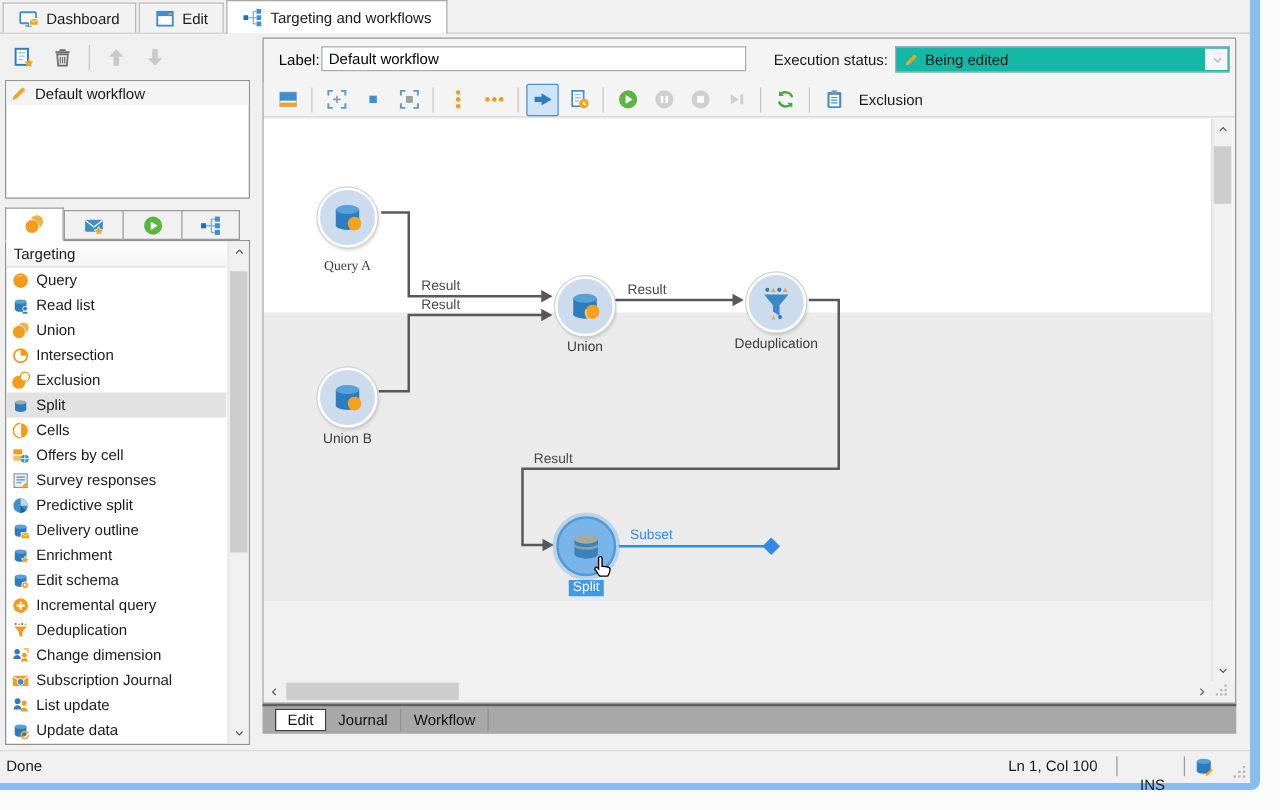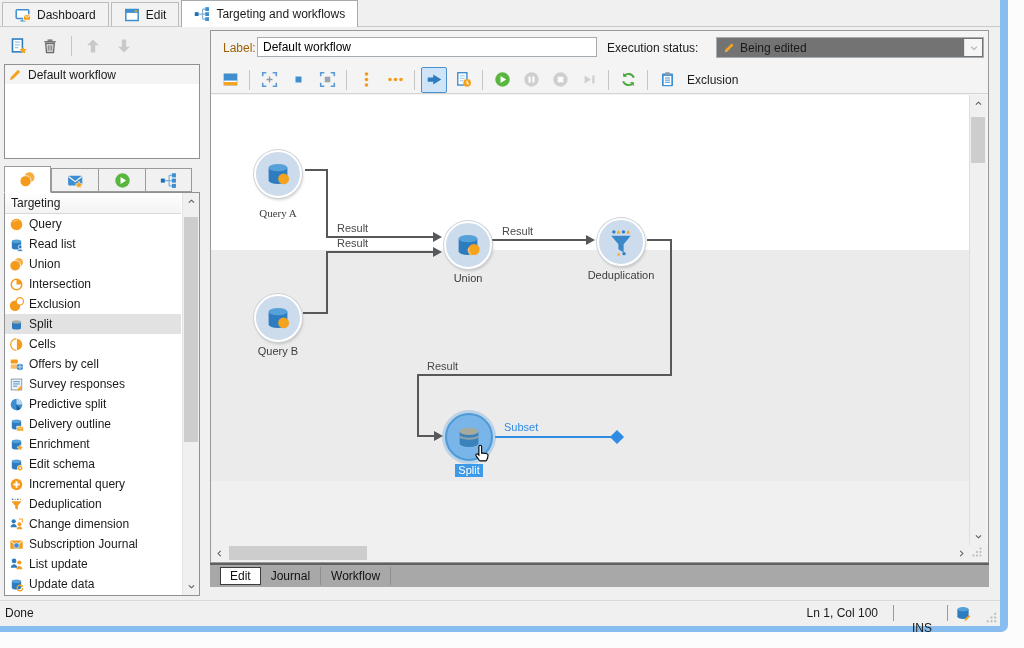--- a/index.html
+++ b/index.html
@@ -32,24 +32,24 @@
               background:linear-gradient(#ffffff,#f3f3f3);width:calc(100% - 18px);box-sizing:border-box;}
   .pal-row{height:20px;display:flex;align-items:center;gap:5px;padding-left:4px;width:calc(100% - 18px);box-sizing:border-box;white-space:nowrap;}
   .pal-row.selected{background:#e2e2e2;}
   .pal-scroll{position:absolute;right:0;top:0;bottom:0;width:17px;background:#f0f0f0;border-left:1px solid #e3e3e3;box-sizing:border-box;}
   .sb-btn{position:absolute;left:0;width:100%;height:17px;display:flex;align-items:center;justify-content:center;}
   .sb-btn.top{top:0;} .sb-btn.bottom{bottom:0;}
   .sb-thumb{position:absolute;left:1px;right:1px;background:#cdcdcd;}
   
   .right-panel{position:absolute;left:210px;top:30px;width:777px;height:531px;border:1px solid #98989c;background:#f4f4f4;box-sizing:content-box;}
   .rp-header{position:absolute;left:0;top:0;width:100%;height:35px;}
-  .lbl-red{position:absolute;left:12px;top:10px;color:#a16207;}
+  .lbl-red{position:absolute;left:12px;top:10px;color:#000000;}
   .lbl-input{position:absolute;left:46px;top:6px;width:340px;height:20px;border:1px solid #a5acb2;font:12px "Liberation Sans",sans-serif;padding:0 5px;box-sizing:border-box;background:#fff;}
-  .status-caption{position:absolute;left:396px;top:10px;text-align:center;}
-  .combo{position:absolute;left:505px;top:6px;width:268px;height:21px;background:#737373;border:1px solid #a5acb2;box-sizing:border-box;display:flex;align-items:center;}
+  .status-caption{position:absolute;left:408px;top:10px;text-align:center;}
+  .combo{position:absolute;left:505px;top:6px;width:268px;height:21px;background:#14b8a6;border:1px solid #a5acb2;box-sizing:border-box;display:flex;align-items:center;}
   .combo-ic{display:inline-flex;margin:0 4px 0 6px;}
   .combo-btn{position:absolute;right:1px;top:1px;bottom:1px;width:17px;background:#f6f6f6;border-left:1px solid #e4e4e4;display:flex;align-items:center;justify-content:center;}
   .rp-toolbar{position:absolute;left:0;top:35px;width:100%;height:28px;border-bottom:1px solid #d4d4d4;display:flex;align-items:center;padding-left:6px;box-sizing:border-box;gap:3px;background:#f4f4f4;}
   .ctb-btn{width:24px;height:24px;display:flex;align-items:center;justify-content:center;border:1px solid transparent;border-radius:2px;}
   .ctb-btn.pressed{background:#cfe4f7;border-color:#4a90cf;}
   .ctb-label{margin-left:4px;}
   .canvas{position:absolute;left:0;top:64px;width:775px;height:450px;background:#fff;overflow:hidden;}
   .band{position:absolute;left:0;width:100%;}
   .band.white{top:0;height:155px;background:#ffffff;}
   .band.gray{top:155px;height:231px;background:#ebebeb;}
@@ -583,21 +583,21 @@
             <div class="node" style="left: 43px; top: 199px;">
               <span style="display:inline-flex">
                 <svg viewBox="0 0 16 16" width="30" height="30" aria-hidden="true">
                   <rect x="3" y="4.6" width="10" height="6.8" fill="#2e7cc0"></rect>
                   <ellipse cx="8" cy="11.4" rx="5" ry="1.9" fill="#2e7cc0"></ellipse>
                   <ellipse cx="8" cy="4.6" rx="5" ry="1.9" fill="#56a1d8"></ellipse>
                   <circle cx="11" cy="10.6" r="2.9" fill="#f5a31d"></circle>
                 </svg>
               </span>
             </div>
-            <div class="node-label" style="left: 7px; top: 250px;"><span>Query B</span></div>
+            <div class="node-label" style="left: 7px; top: 250px;"><span>Union B</span></div>
             <div class="node" style="left: 233px; top: 126px;">
               <span style="display:inline-flex">
                 <svg viewBox="0 0 16 16" width="30" height="30" aria-hidden="true">
                   <rect x="3" y="4.6" width="10" height="6.8" fill="#2e7cc0"></rect>
                   <ellipse cx="8" cy="11.4" rx="5" ry="1.9" fill="#2e7cc0"></ellipse>
                   <ellipse cx="8" cy="4.6" rx="5" ry="1.9" fill="#56a1d8"></ellipse>
                   <circle cx="11.2" cy="10.4" r="3" fill="#f5a31d"></circle>
                   <path d="M8.6 9.4a3 3 0 0 0 1.2 4" stroke="#f8c470" stroke-width=".8" fill="none"></path>
                 </svg>
               </span>

